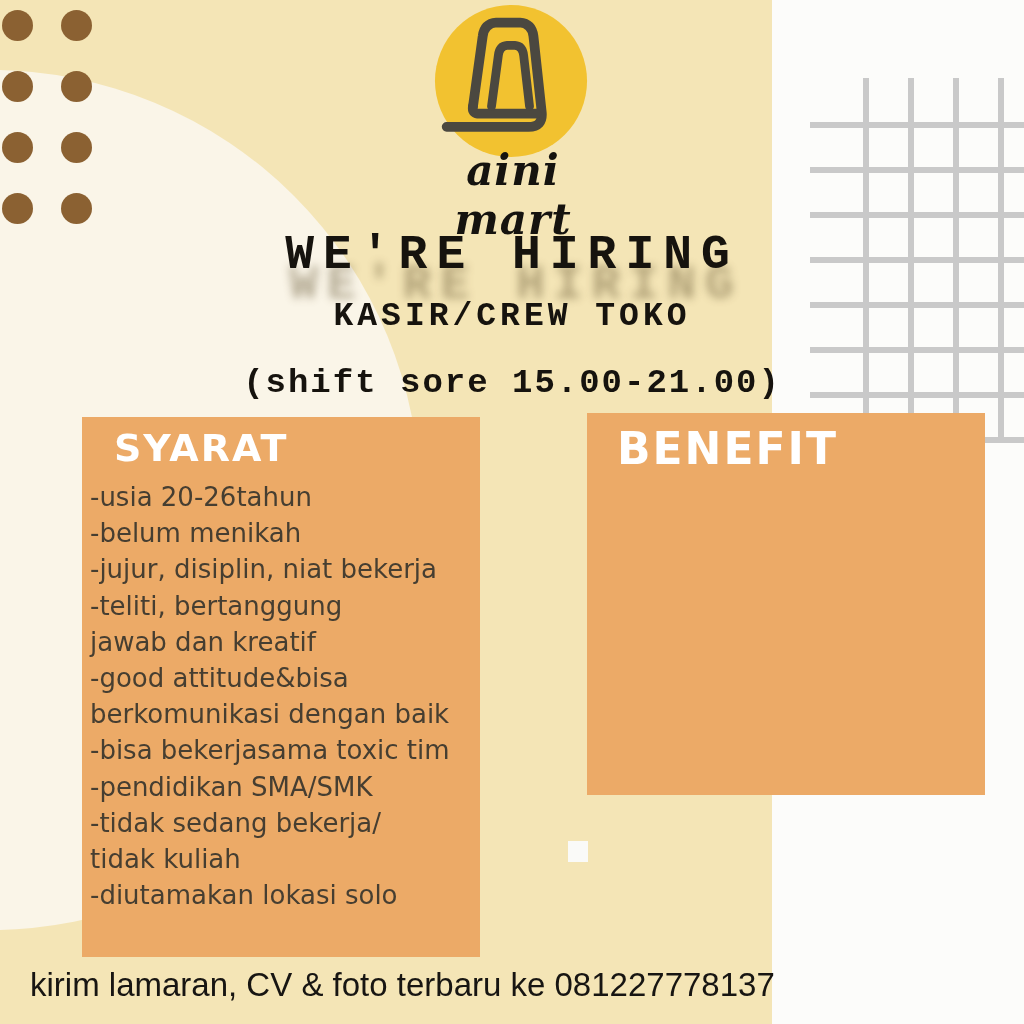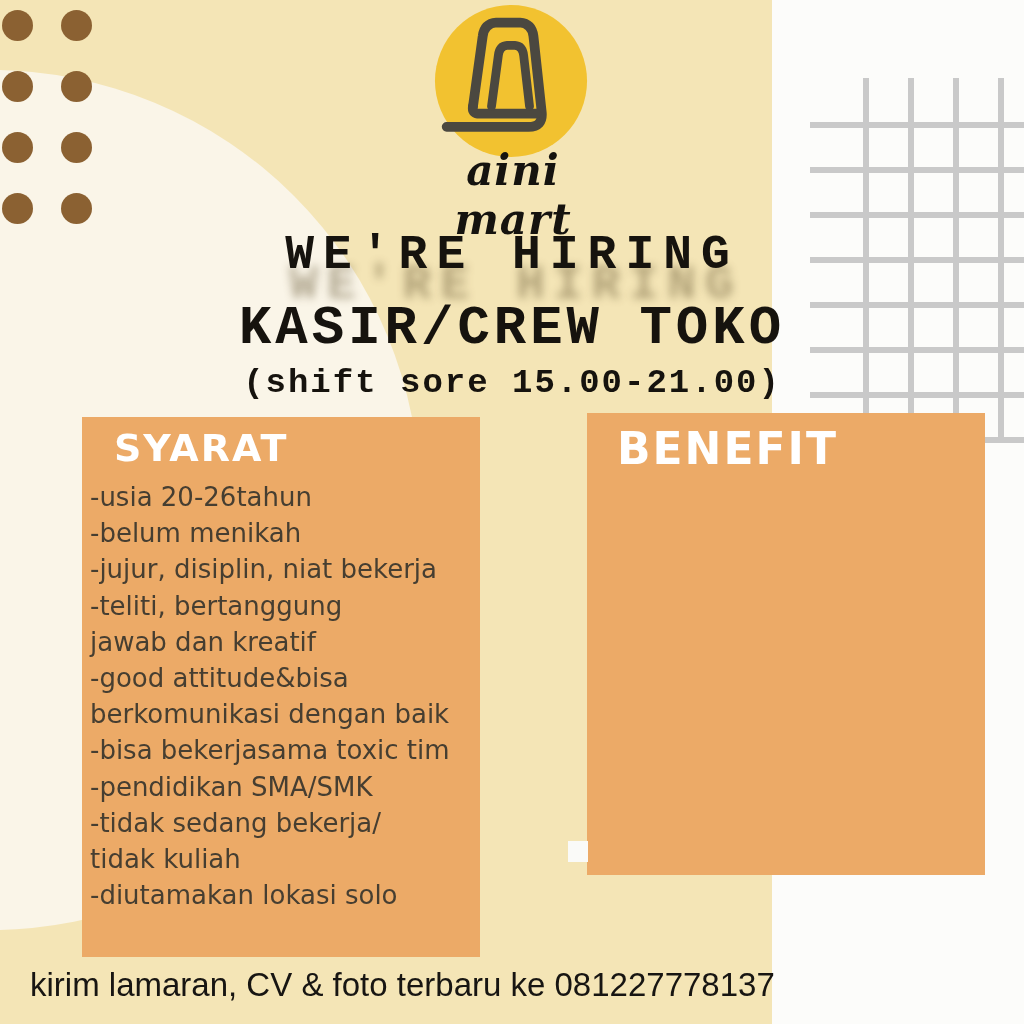--- a/index.html
+++ b/index.html
@@ -41,31 +41,31 @@
   
   .headline{
     position:absolute;left:0;top:228px;width:1024px;text-align:center;
     font-family:"Liberation Mono",monospace;font-weight:bold;
     font-size:48px;letter-spacing:9px;color:#16130e;
     text-shadow:4px 30px 8px rgba(95,80,45,0.45);
   }
   .position-title{
     position:absolute;left:0;top:298px;width:1024px;text-align:center;
     font-family:"Liberation Mono",monospace;font-weight:bold;
-    font-size:54px;letter-spacing:4px;color:#16130e;
+    font-size:33px;letter-spacing:4px;color:#16130e;
   }
   .shift-note{
     position:absolute;left:0;top:364px;width:1024px;text-align:center;
     font-family:"Liberation Mono",monospace;font-weight:bold;
     font-size:34px;letter-spacing:2px;color:#16130e;
   }
   
   .panel{position:absolute;background:#ecaa67;}
   .panel-syarat{left:82px;top:417px;width:398px;height:540px;padding:6px 4px 8px 8px;box-sizing:border-box;}
-  .panel-benefit{left:587px;top:413px;width:398px;height:462px;padding:10px 0 0 18px;box-sizing:border-box;}
+  .panel-benefit{left:587px;top:413px;width:398px;height:382px;padding:10px 0 0 18px;box-sizing:border-box;}
   .panel-title{
     color:#ffffff;font-weight:bold;letter-spacing:2px;
     font-family:"DejaVu Sans",sans-serif;
   }
   .panel-syarat .panel-title{font-size:38px;line-height:46px;margin:2px 0 8px 24px;}
   .panel-benefit .panel-title{font-size:44px;line-height:52px;margin:0 0 0 12px;}
   .panel-list{color:#463e31;font-size:26px;line-height:36.2px;font-family:"DejaVu Sans",sans-serif;}
   .panel-benefit .panel-list{margin-top:58px;font-size:27px;line-height:37px;}
   .white-dash{position:absolute;left:568px;top:841px;width:20px;height:21px;background:#fafaf8;}
   

